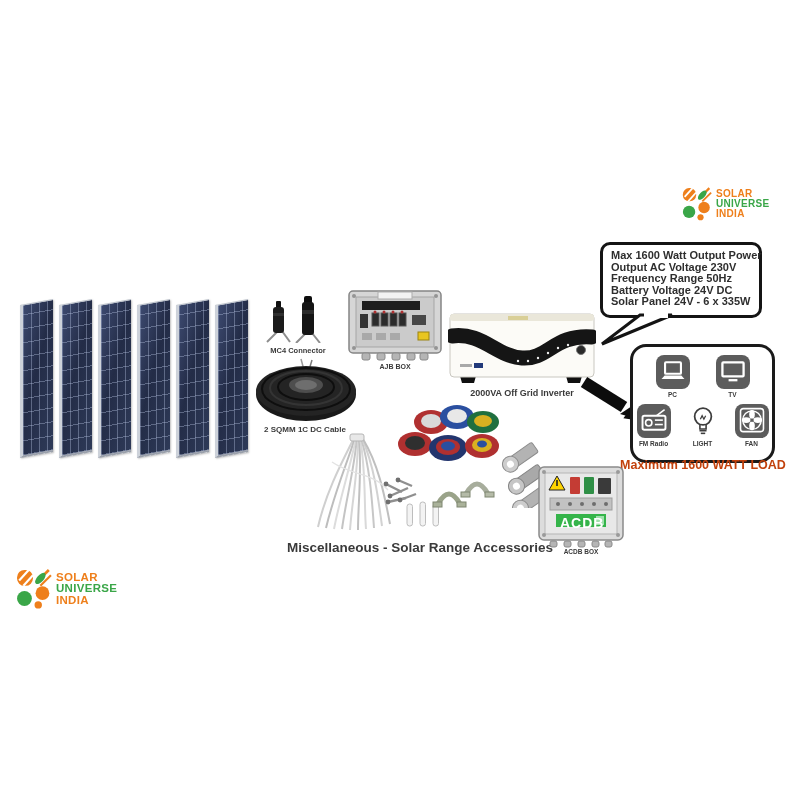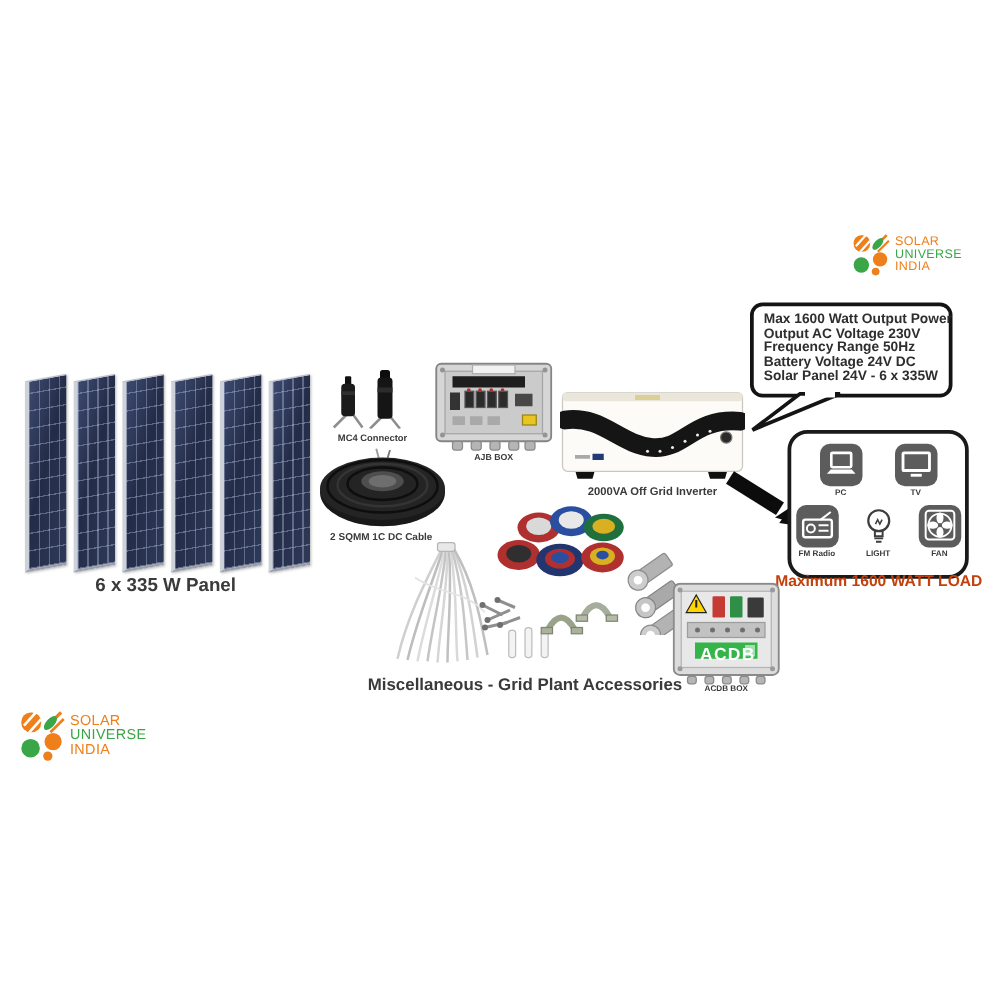--- a/index.html
+++ b/index.html
@@ -11,21 +11,21 @@
 
   
   .title{
     left:225px;top:211px;width:360px;text-align:center;
     font-size:19px;font-weight:700;color:#3f3f3f;letter-spacing:.2px;
   }
   .title span{border-bottom:2.5px solid #4c4c4c;padding-bottom:3px;}
 
   
   .logo{display:flex;align-items:center;gap:4px;}
-  .logo-text{font-weight:400;line-height:10px;font-size:10px;letter-spacing:.3px;}
+  .logo-text{font-weight:700;line-height:10px;font-size:10px;letter-spacing:.3px;}
   .logo-text .orange{color:#ee7f1b;}
   .logo-text .green{color:#3aa648;}
   .logo-bl .logo-text{font-size:11.5px;line-height:11.5px;}
 
   
   .bubble{
     left:600px;top:242px;width:140px;height:60px;
     background:#fff;border:3px solid #141414;border-radius:10px;
     padding:5px 8px;z-index:2;
   }
@@ -117,21 +117,20 @@
   </svg>
 
   <div>
     <div class="panel" style="left:20px;top:302px;"></div>
     <div class="panel" style="left:59px;top:302px;"></div>
     <div class="panel" style="left:98px;top:302px;"></div>
     <div class="panel" style="left:137px;top:302px;"></div>
     <div class="panel" style="left:176px;top:302px;"></div>
     <div class="panel" style="left:215px;top:302px;"></div>
   </div>
-  <div class="abs lbl lbl-panels">6 x 335 W Panel</div>
 
   <svg class="abs" style="left:262px;top:293px;" width="70" height="50">
     <line x1="16" y1="38" x2="5" y2="49" stroke="#8d8d8d" stroke-width="2"></line>
     <line x1="20" y1="38" x2="28" y2="49" stroke="#8d8d8d" stroke-width="2"></line>
     <line x1="44" y1="40" x2="34" y2="50" stroke="#8d8d8d" stroke-width="2"></line>
     <line x1="50" y1="40" x2="58" y2="50" stroke="#8d8d8d" stroke-width="2"></line>
     <rect x="14" y="8" width="5" height="8" rx="1" fill="#101010"></rect>
     <rect x="11" y="14" width="11" height="26" rx="3" fill="#1b1b1b"></rect>
     <rect x="11" y="20" width="11" height="3" fill="#303030"></rect>
     <rect x="42" y="3" width="8" height="8" rx="2" fill="#0d0d0d"></rect>
@@ -348,21 +347,21 @@
       <circle cx="54" cy="44" r="8" fill="#c6c6c6" stroke="#858585"></circle>
       <circle cx="54" cy="44" r="3.5" fill="#fff"></circle>
     </g>
     <g transform="rotate(-35 70 62)">
       <rect x="62" y="60" width="26" height="12" rx="2" fill="#b3b3b3" stroke="#8c8c8c"></rect>
       <circle cx="58" cy="66" r="8" fill="#cdcdcd" stroke="#8c8c8c"></circle>
       <circle cx="58" cy="66" r="3.5" fill="#fff"></circle>
     </g>
   </svg>
 
-  <div class="abs lbl lbl-misc">Miscellaneous - Grid Plant Accessories</div>
+  <div class="abs lbl lbl-misc">Miscellaneous - Solar Range Accessories</div>
 
   <svg class="abs" style="left:538px;top:466px;" width="86" height="82">
     <rect x="1" y="1" width="84" height="73" rx="5" fill="#dcdcdc" stroke="#8a8a8a" stroke-width="1.5"></rect>
     <rect x="7" y="7" width="72" height="61" fill="#e8e8e8" stroke="#b5b5b5"></rect>
     <circle cx="6" cy="6" r="2" fill="#9a9a9a"></circle>
       <circle cx="80" cy="6" r="2" fill="#9a9a9a"></circle>
     <circle cx="6" cy="69" r="2" fill="#9a9a9a"></circle>
       <circle cx="80" cy="69" r="2" fill="#9a9a9a"></circle>
     <polygon points="19,10 27,24 11,24" fill="#ffd400" stroke="#222"></polygon>
     <line x1="19" y1="14" x2="19" y2="20" stroke="#222" stroke-width="1.6"></line>

